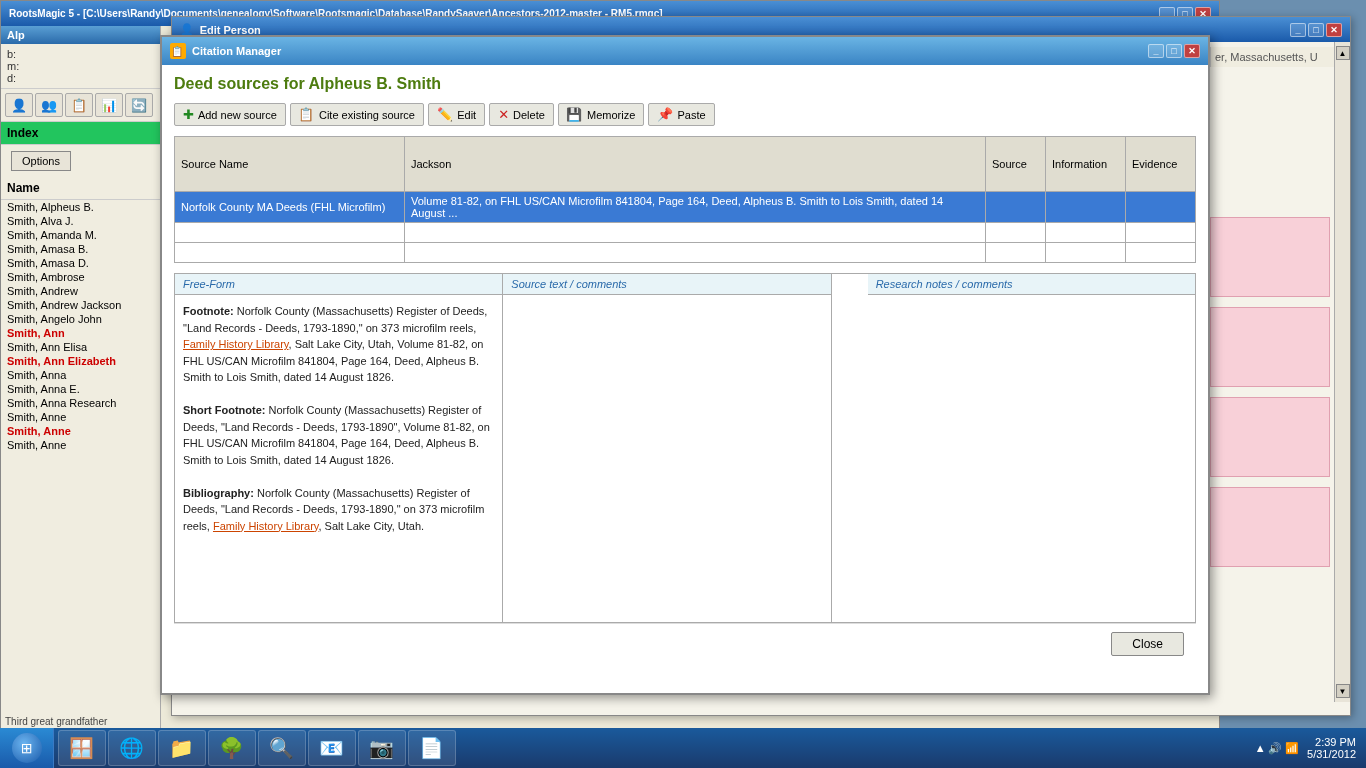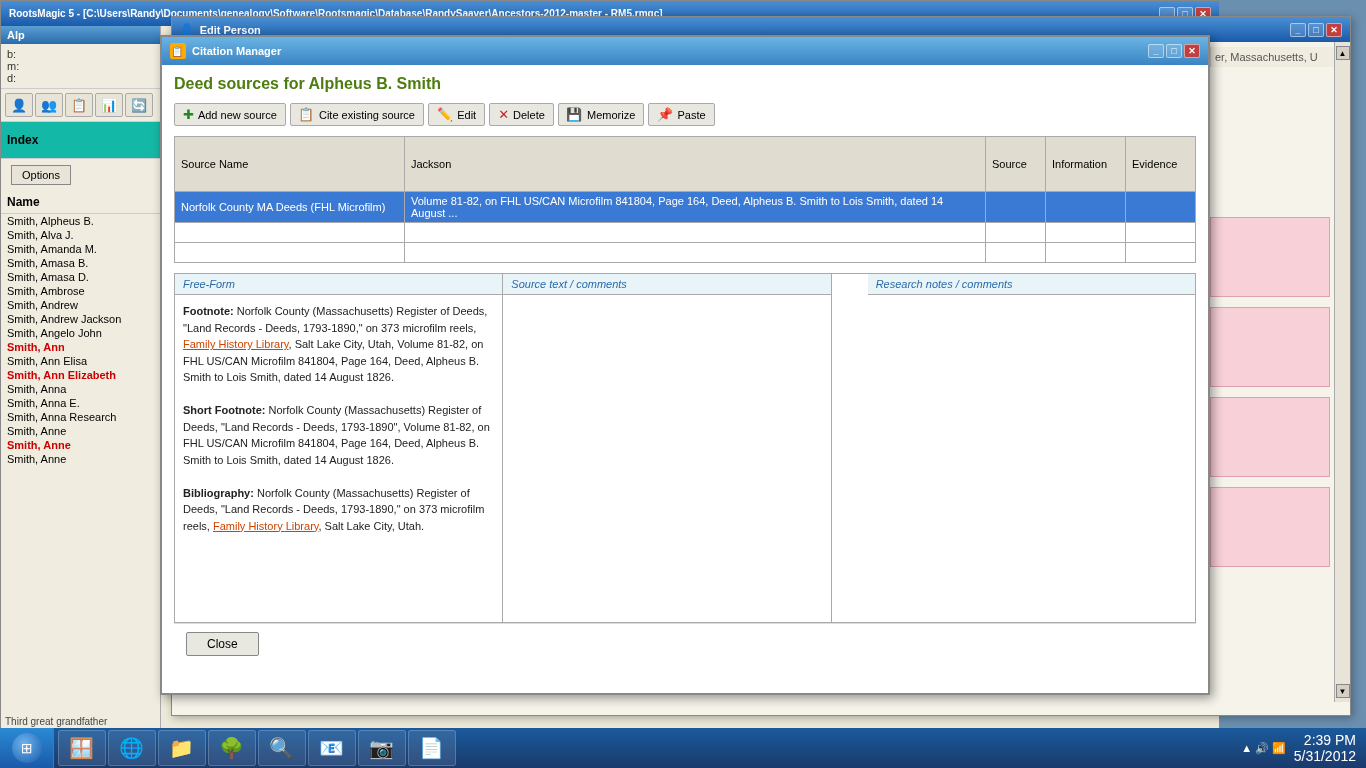--- a/index.html
+++ b/index.html
@@ -66,21 +66,21 @@
       display: flex;
       align-items: center;
       gap: 8px;
       padding: 0 10px;
       color: white;
       font-size: 11px;
     }
     .taskbar-clock {
       text-align: right;
       color: white;
-      font-size: 14px;
+      font-size: 11px;
     }
 
     
     .bg-window {
       position: absolute;
       top: 0;
       left: 0;
       width: 1220px;
       height: 730px;
       background: #ece9d8;
@@ -154,22 +154,22 @@
       border-radius: 2px;
       cursor: pointer;
       display: flex;
       align-items: center;
       justify-content: center;
       font-size: 13px;
     }
     .index-label {
       font-weight: bold;
       font-size: 12px;
-      padding: 11px 6px;
-      background: #14b8a6;
+      padding: 4px 6px;
+      background: #22c55e;
       border-bottom: 1px solid #ccc;
     }
     .options-btn {
       margin: 4px 6px;
       padding: 3px 10px;
       background: #e8e4d8;
       border: 1px solid #888;
       cursor: pointer;
       font-size: 11px;
     }
@@ -341,20 +341,21 @@
     .panel-content {
       flex: 1;
       padding: 8px;
       font-size: 11px;
       color: #222;
       overflow-y: auto;
       line-height: 1.5;
     }
     .close-row {
       display: flex;
+      justify-content: flex-end;
       padding: 8px 12px;
       border-top: 1px solid #ddd;
     }
     .close-main-btn {
       padding: 4px 20px;
       background: #e8e8e0;
       border: 1px solid #888;
       border-radius: 2px;
       cursor: pointer;
       font-size: 12px;

